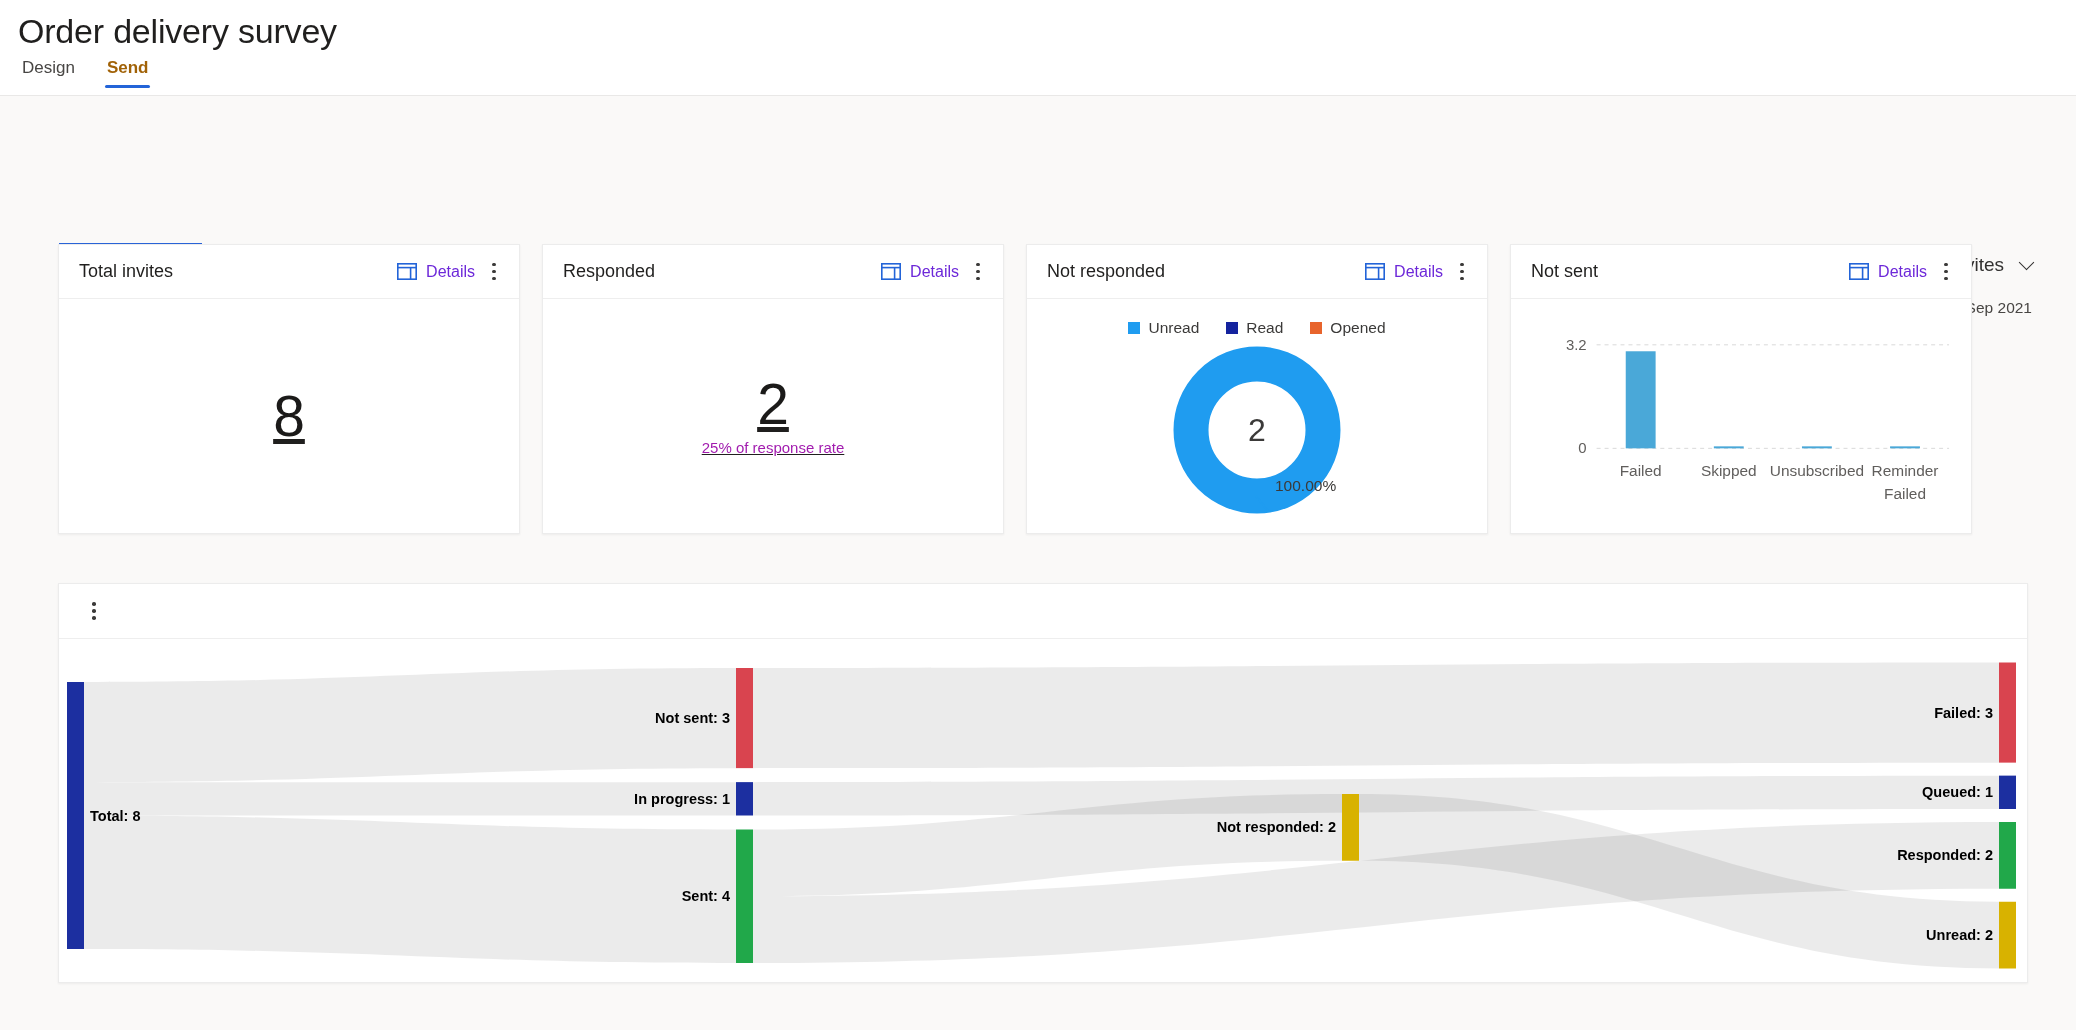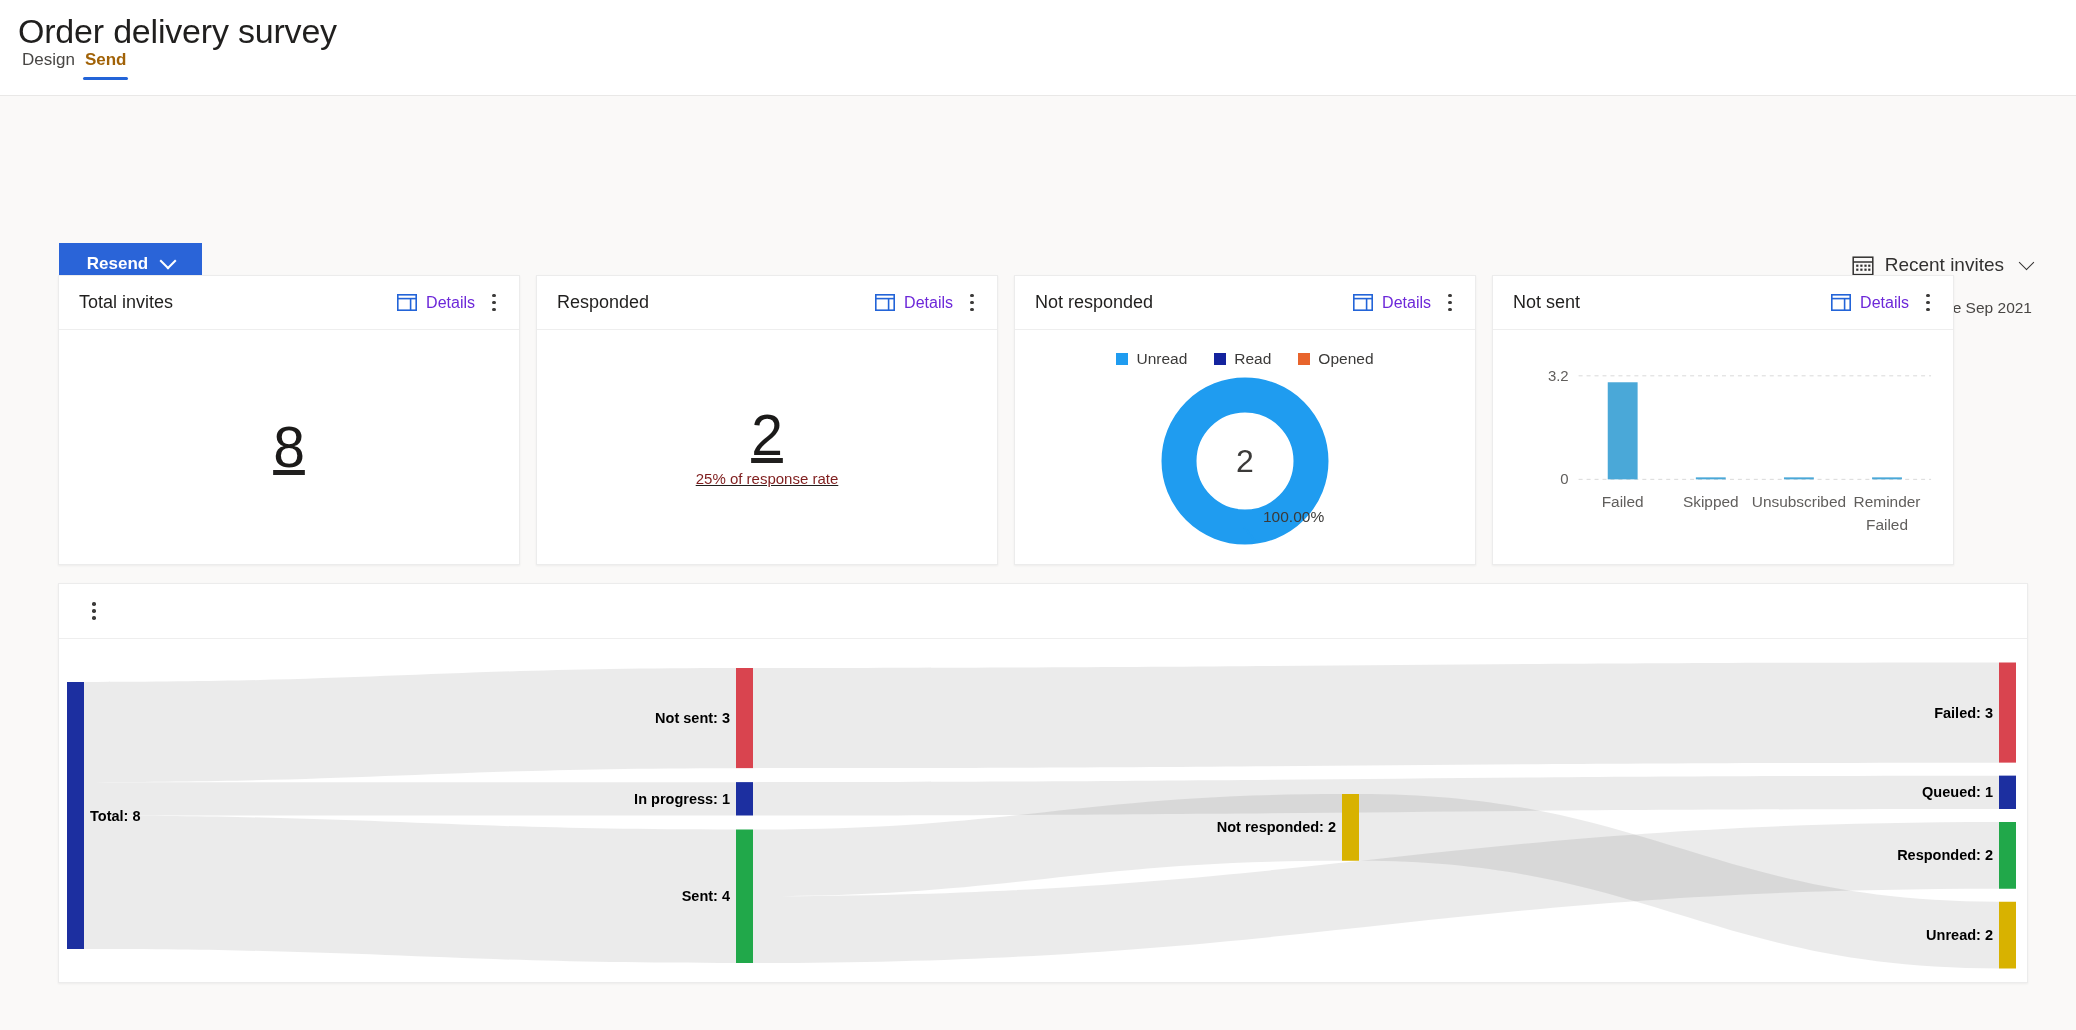--- a/index.html
+++ b/index.html
@@ -20,21 +20,22 @@
   }
   .page-title {
     font-size: 34px;
     font-weight: 400;
     color: #201f1e;
     letter-spacing: -0.2px;
     line-height: 34px;
   }
   .tabs {
     display: flex;
-    gap: 6px;
+    gap: 28px;
+    margin-top: 8px;
     padding-left: 2px;
   }
   .tab {
     font-size: 17px;
     color: #484644;
     padding: 2px 2px 10px 2px;
     position: relative;
     cursor: pointer;
   }
   .tab.active {
@@ -100,23 +101,23 @@
   .invites-since {
     position: absolute;
     right: 44px; top: 203px;
     font-size: 15.5px;
     color: #484644;
   }
 
   
   .cards {
     position: absolute;
-    left: 58px; top: 275px;
-    display: flex;
-    gap: 16px;
+    left: 58px; top: 244px;
+    display: flex;
+    gap: 22px;
   }
   .card {
     background: #ffffff;
     border: 1px solid #ececec;
     box-shadow: 0 1px 2px rgba(0,0,0,0.055);
     width: 462px;
     height: 290px;
     display: flex;
     flex-direction: column;
   }
@@ -164,21 +165,21 @@
   }
 
   .big-number {
     font-size: 57px;
     font-weight: 300;
     color: #1b1a19;
     line-height: 1;
   }
   .sub-note {
     font-size: 15px;
-    color: #7f1d1d;
+    color: #a21caf;
     margin-top: 6px;
   }
 
   
   .donut-legend {
     display: flex;
     gap: 27px;
     position: absolute;
     top: 20px; left: 0; right: 0;
     justify-content: center;

